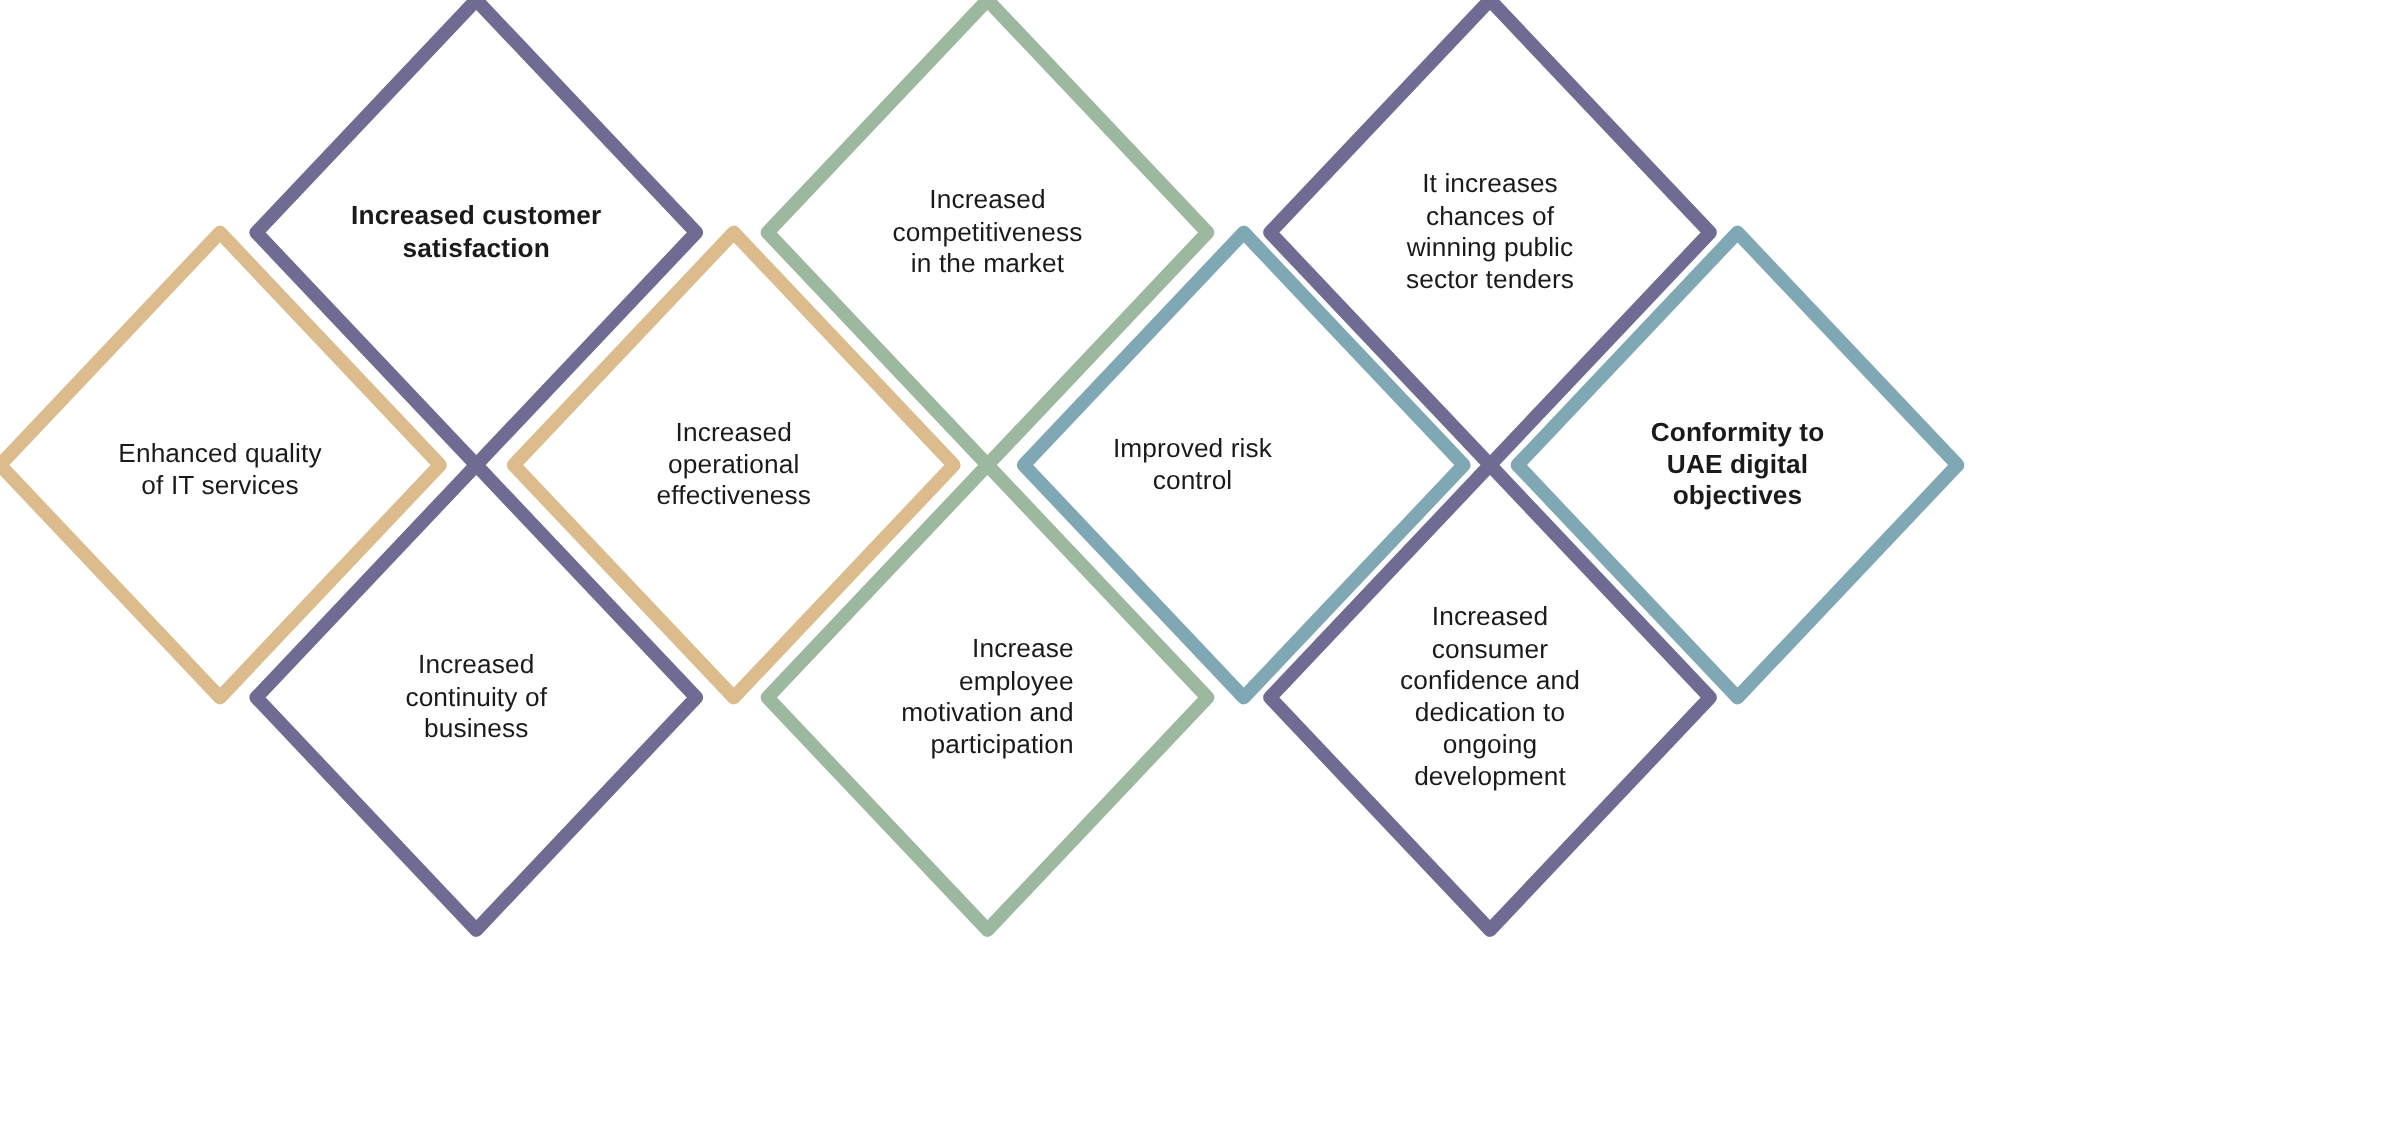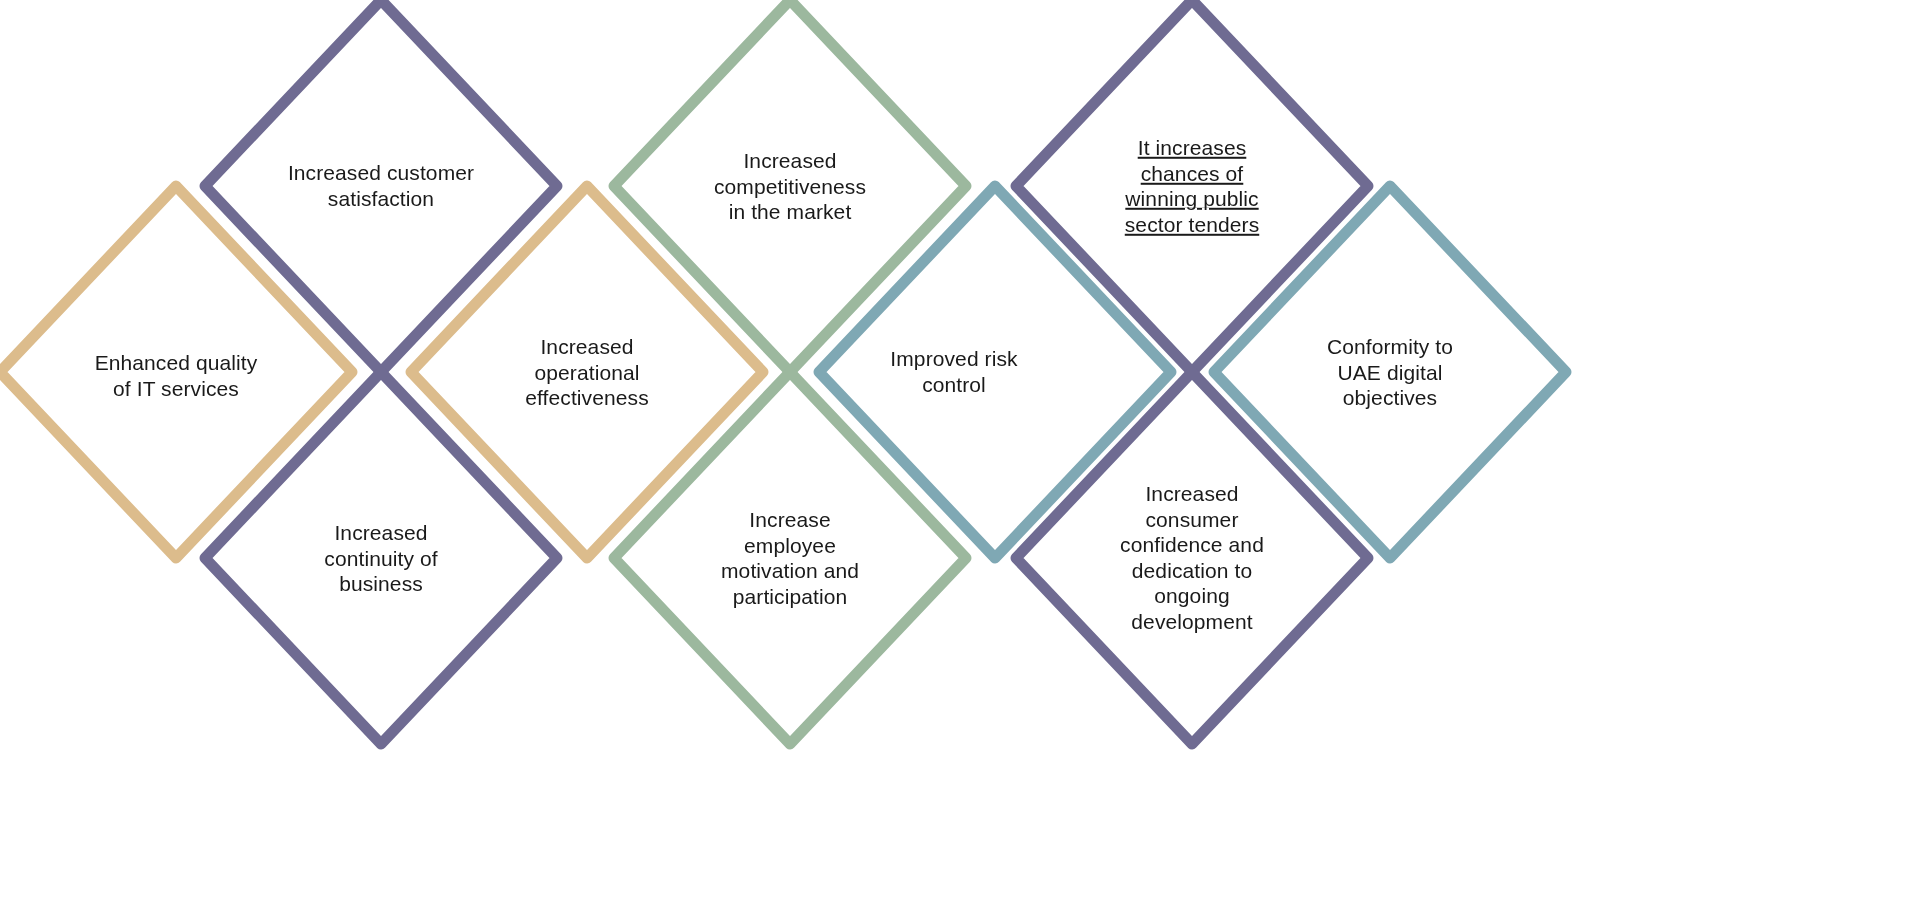--- a/index.html
+++ b/index.html
@@ -60,45 +60,45 @@
         <polygon points="995,186 1171,372 995,558 819,372" class="diamond-shape" stroke="#7fa8b4"></polygon>
         <polygon points="1192,0 1368,186 1192,372 1016,186" class="diamond-shape" stroke="#6f6b92"></polygon>
         <polygon points="1192,372 1368,558 1192,744 1016,558" class="diamond-shape" stroke="#6f6b92"></polygon>
         <polygon points="1390,186 1566,372 1390,558 1214,372" class="diamond-shape" stroke="#7fa8b4"></polygon>
       </g>
   </svg>
 
   <div id="label-layer">
       <div class="node-label" style="left: 176px; top: 376px; max-width: 214.72px;">Enhanced quality
 of IT services</div>
-      <div class="node-label" style="left: 381px; top: 186px; max-width: 214.72px;">Increased customer
+      <div class="node-label" style="left: 381px; top: 186px; max-width: 214.72px; font-weight: bold;">Increased customer
 satisfaction</div>
       <div class="node-label" style="left: 381px; top: 558px; max-width: 214.72px;">Increased
 continuity of
 business</div>
       <div class="node-label" style="left: 587px; top: 372px; max-width: 214.72px;">Increased
 operational
 effectiveness</div>
       <div class="node-label" style="left: 790px; top: 186px; max-width: 214.72px;">Increased
 competitiveness
 in the market</div>
-      <div class="node-label" style="left: 790px; top: 558px; max-width: 214.72px;">Increase
+      <div class="node-label" style="left: 790px; top: 558px; max-width: 214.72px; text-align: right;">Increase
 employee
 motivation and
 participation</div>
       <div class="node-label" style="left: 954px; top: 372px; max-width: 214.72px;">Improved risk
 control</div>
-      <div class="node-label" style="left: 1192px; top: 186px; max-width: 214.72px; text-decoration: underline;">It increases
+      <div class="node-label" style="left: 1192px; top: 186px; max-width: 214.72px;">It increases
 chances of
 winning public
 sector tenders</div>
       <div class="node-label" style="left: 1192px; top: 558px; max-width: 214.72px;">Increased
 consumer
 confidence and
 dedication to
 ongoing
 development</div>
-      <div class="node-label" style="left: 1390px; top: 372px; max-width: 214.72px;">Conformity to
+      <div class="node-label" style="left: 1390px; top: 372px; max-width: 214.72px; font-weight: bold;">Conformity to
 UAE digital
 objectives</div>
     </div>
 
 </div>
 
 </body></html>

